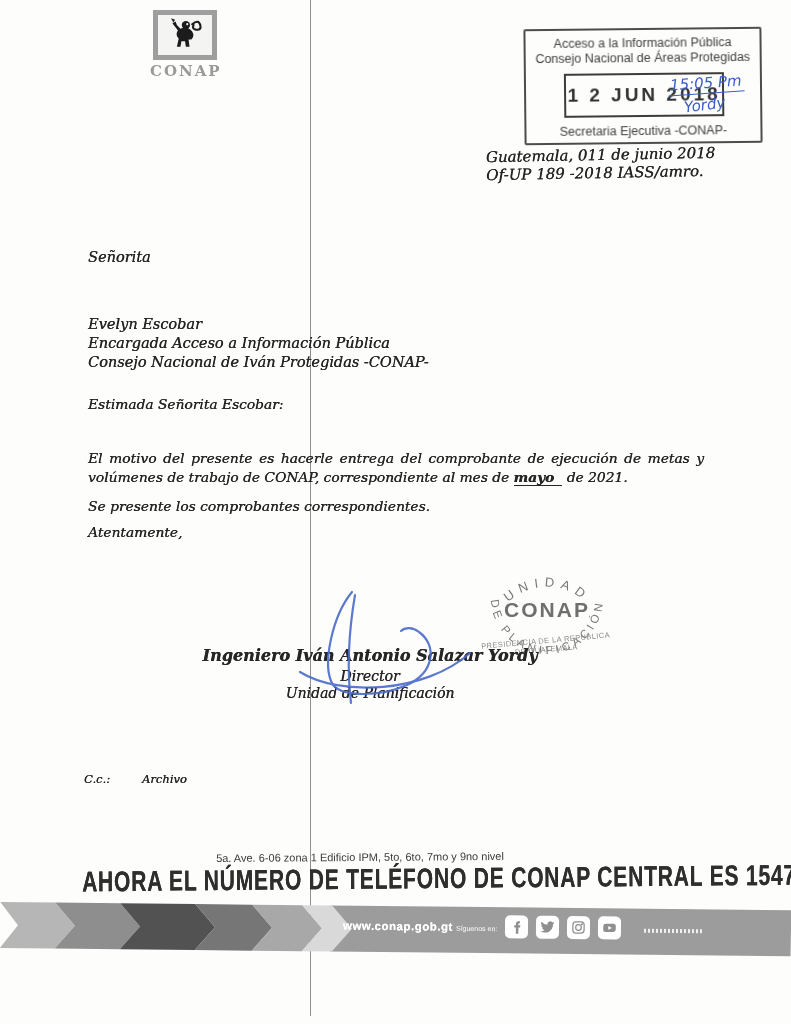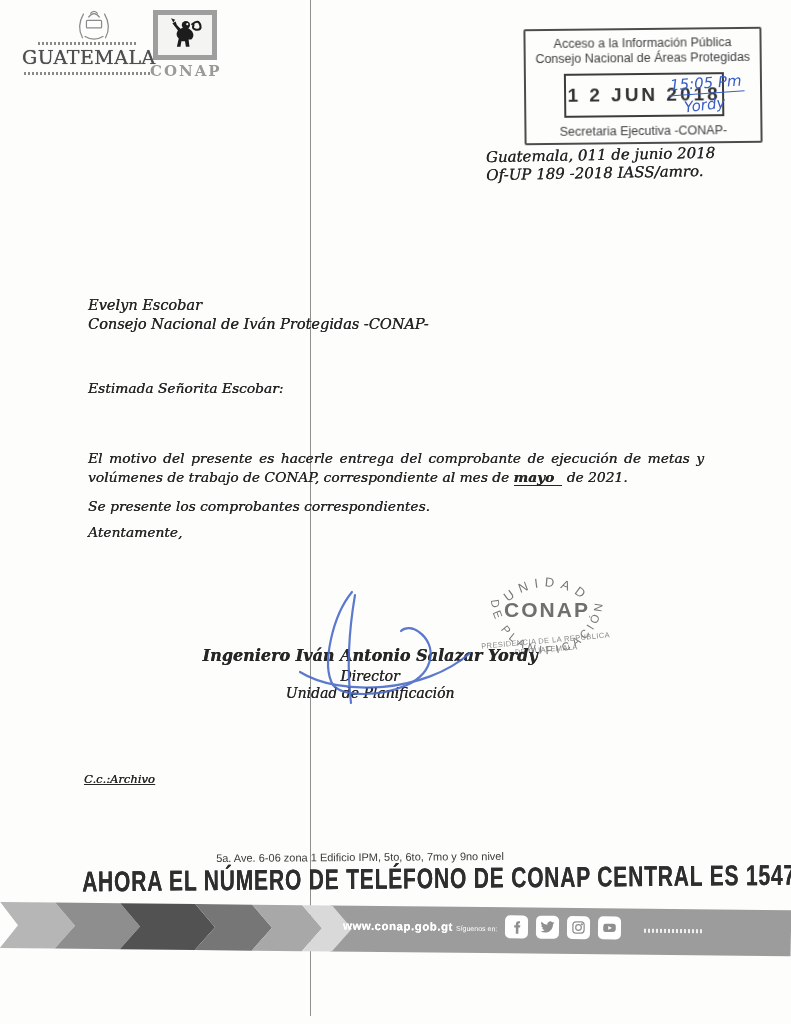--- a/index.html
+++ b/index.html
@@ -39,42 +39,42 @@
 
   
   .dateline{left:486px;top:146px;font-size:15px;line-height:18px;transform:rotate(-1.1deg);}
 
   
   .recipient{left:88px;top:248px;font-size:14.5px;line-height:19px;}
   .recipient .bold{font-weight:normal;margin-top:48px;}
 
   
   .bodytxt{left:88px;width:616px;font-size:13.8px;line-height:18.5px;}
-  .greet{top:379px;}
+  .greet{top:395px;}
   .p1{top:403px;text-align:justify;}
   .p2{top:449px;text-align:justify;}
   .p3{top:497px;}
   .close{top:523px;}
   .month{font-weight:bold;border-bottom:1.6px solid #262626;padding-right:8px;}
 
   
   .roundstamp{left:452px;top:540px;z-index:2;}
   .presid{left:458px;top:636px;width:176px;text-align:center;font-size:7.5px;line-height:9px;
           letter-spacing:.4px;color:#8c8c8c;font-family:"Liberation Sans",sans-serif;
           transform:rotate(-5deg);z-index:2;}
 
   
   .signatory{left:170px;top:646px;width:400px;text-align:center;z-index:3;}
   .sig-name{font-size:16px;font-weight:bold;font-style:italic;}
   .sig-role{font-size:14px;font-style:italic;margin-top:3px;}
   .sig-unit{font-size:14px;font-style:italic;margin-top:1px;}
   .sigstroke{left:285px;top:575px;z-index:4;}
 
   
-  .cc{left:84px;top:772px;font-size:11.5px;font-style:italic;display:flex;text-decoration:underline;}
+  .cc{left:84px;top:772px;font-size:11.5px;font-style:italic;display:flex;gap:32px;}
 
   
   .address{left:60px;top:851px;width:600px;text-align:center;font-size:11px;color:#3a3a3a;
            font-family:"Liberation Sans",sans-serif;transform:rotate(-.4deg);}
   .phone{left:82px;top:866px;font-size:27px;font-weight:bold;color:#2e2e2e;white-space:nowrap;
          font-family:"Liberation Sans",sans-serif;transform:scale(.78,1.06) rotate(-.4deg);
          transform-origin:left top;letter-spacing:1px;text-shadow:0 0 .5px #2e2e2e;}
   .banner{left:0;top:898px;width:791px;height:54px;transform:rotate(.6deg);transform-origin:left center;}
   .band-text{position:absolute;color:#fff;font-family:"Liberation Sans",sans-serif;}
   .site{left:343px;top:18px;font-size:11.5px;font-weight:bold;letter-spacing:.5px;text-shadow:0 0 .6px #fff;}
@@ -84,35 +84,20 @@
   .band-fuzz{position:absolute;left:644px;top:24px;width:58px;height:4px;
              background:repeating-linear-gradient(90deg, rgba(255,255,255,.85) 0 2px, rgba(255,255,255,0) 2px 4px);}
 </style>
 </head>
 <body>
 
 <div class="page">
 
   <div class="abs fold"></div>
 
-  <div class="abs guat-logo">
-    <svg class="abs" style="left:50px;top:2px;" viewBox="0 0 44 36" width="44" height="34">
-      <g stroke="#8a8a8a" fill="none" stroke-width="1.3">
-        <path d="M10 32 Q3 20 11 6"></path>
-        <path d="M34 32 Q41 20 33 6"></path>
-        <path d="M12 30 Q22 36 32 30"></path>
-        <rect x="14" y="13" width="16" height="8" rx="1"></rect>
-        <path d="M16 10 q6 -8 12 0"></path>
-        <path d="M18 6 q4 -5 8 0"></path>
-      </g>
-    </svg>
-    <div class="abs fuzz" style="left:16px;top:36px;width:100px;"></div>
-    <div class="abs guat-title">GUATEMALA</div>
-    <div class="abs fuzz" style="left:2px;top:66px;width:128px;"></div>
-  </div>
 
   <div class="abs conap-logo">
     <div class="abs conap-box">
       <svg viewBox="0 0 40 40" width="44" height="36">
         <path d="M28 8 q7 -6 9 1 q1.5 6 -5 5 q-4.5 -.8 -2.5 -5" fill="none" stroke="#1c1c1c" stroke-width="2.4" stroke-linecap="round"></path>
         <circle cx="21" cy="9" r="4.6" fill="#1c1c1c"></circle>
         <circle cx="22.5" cy="8" r="1.2" fill="#f4f4f2"></circle>
         <path d="M12 15 q9 -7 16 1 q3 5 -1 9 h-3 l1 8 h-4 l-1 -6 h-4 l-1 6 h-4 l2 -9 q-4 -4 -1 -9z" fill="#1c1c1c"></path>
         <path d="M13 16 L6 7 l3.5 -2 1.5 4 4 4z" fill="#1c1c1c"></path>
         <path d="M7 6 l-2.5 -4.5 4.5 1.5z" fill="#1c1c1c"></path>
@@ -129,21 +114,23 @@
   </div>
   <div class="abs handwrite hw-time">15:05 Pm</div>
   <div class="abs handwrite hw-name">Yordy</div>
 
   <div class="abs dateline it ink">
     <div>Guatemala, 011 de junio 2018</div>
     <div>Of-UP 189 -2018  IASS/amro.</div>
   </div>
 
   <div class="abs recipient it ink">
+    <div>Señorita</div>
     <div class="bold">Evelyn Escobar</div>
+    <div>Encargada Acceso a Información Pública</div>
     <div>Consejo Nacional de Iván Protegidas -CONAP-</div>
   </div>
 
   <div class="abs bodytxt greet it ink">Estimada Señorita Escobar:</div>
   <div class="abs bodytxt p2 it ink"><span>El motivo del presente es hacerle entrega del comprobante de ejecución de metas y volúmenes de trabajo de CONAP, correspondiente al mes de </span><span class="month">mayo</span><span> de 2021.</span></div>
   <div class="abs bodytxt p3 it ink">Se presente los comprobantes correspondientes.</div>
   <div class="abs bodytxt close it ink">Atentamente,</div>
 
   <svg class="abs roundstamp" width="190" height="140" viewBox="0 0 190 140">
     <defs>

